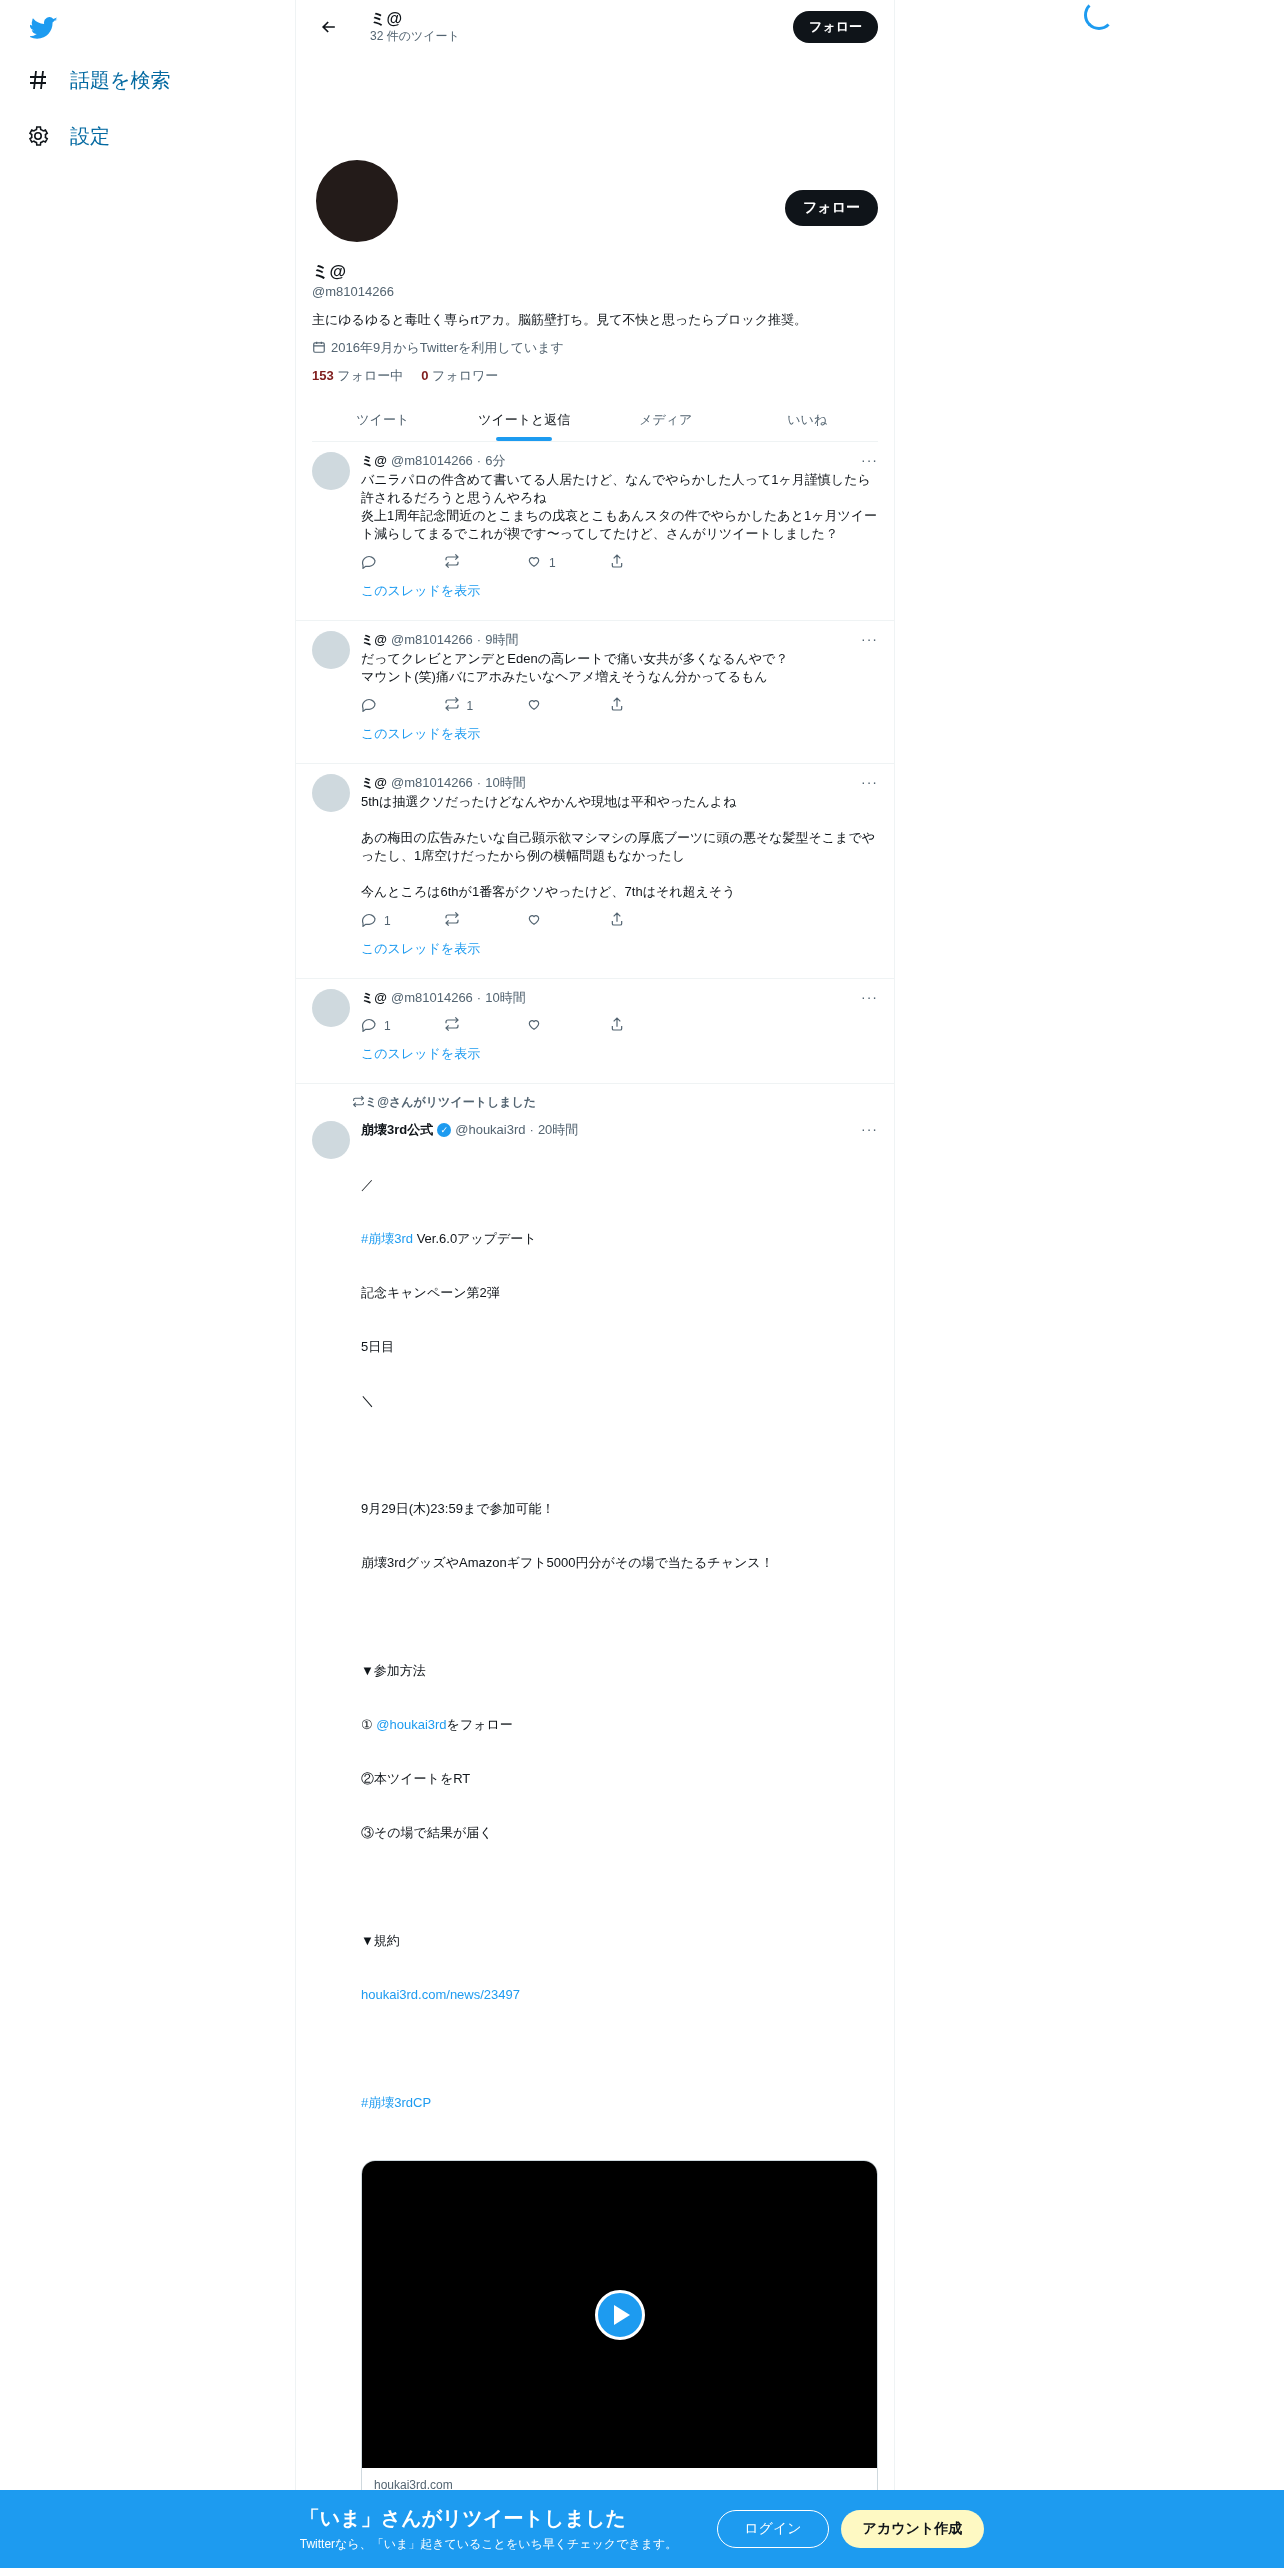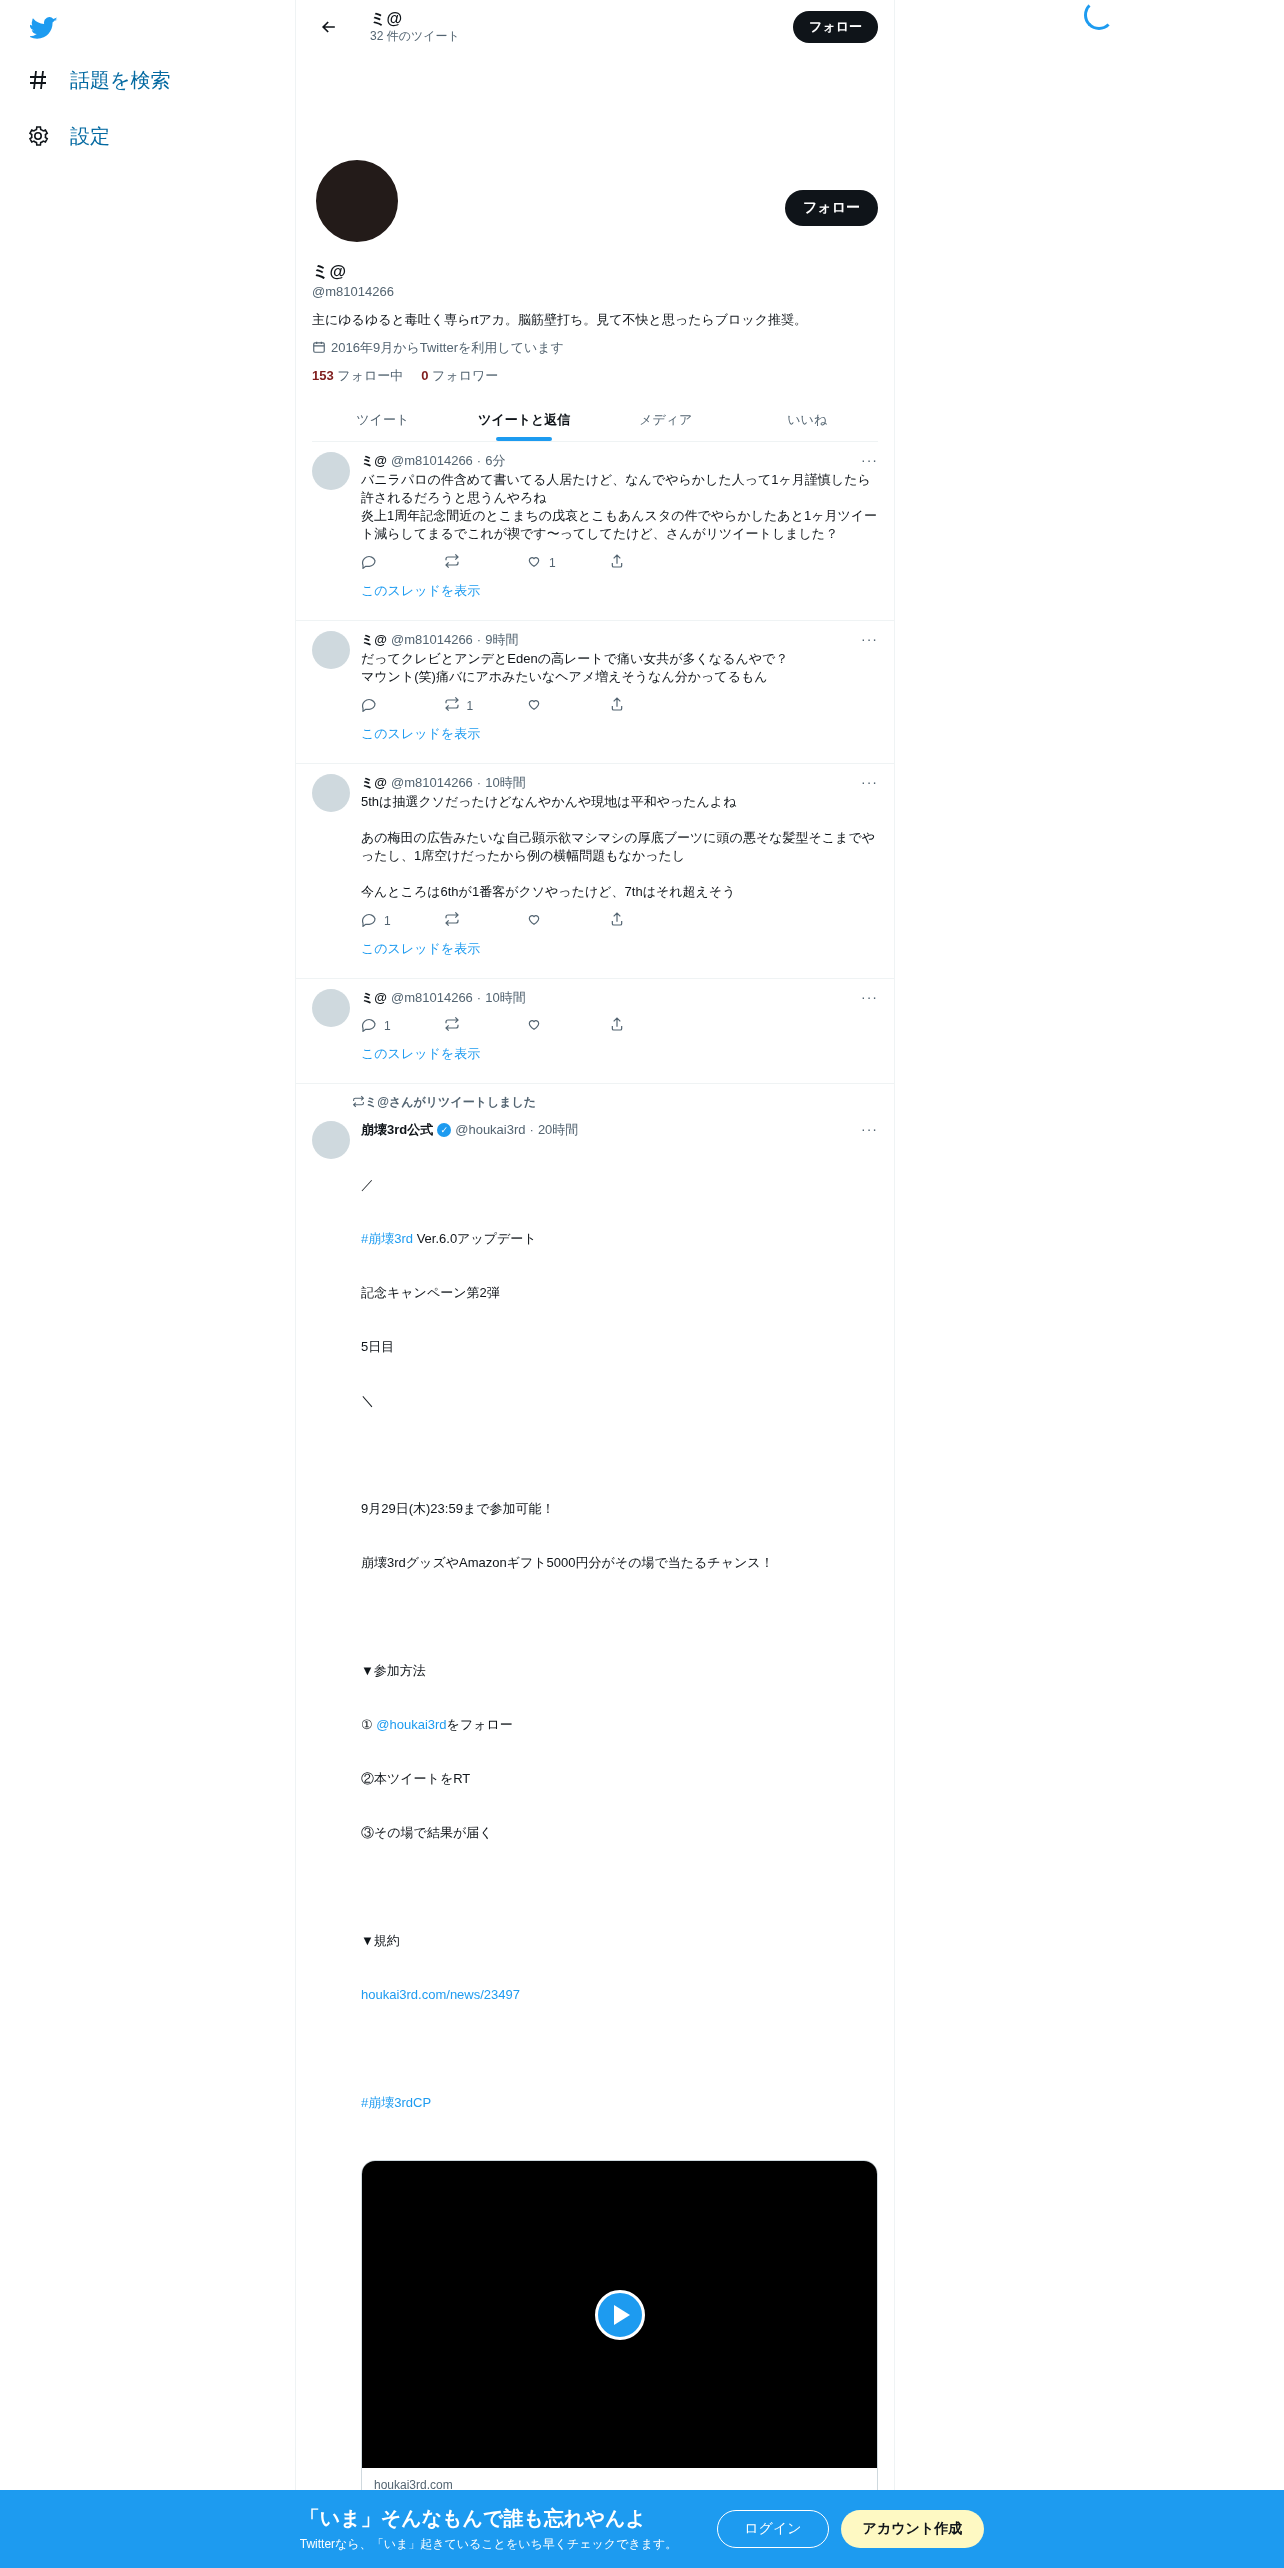--- a/index.html
+++ b/index.html
@@ -138,21 +138,21 @@
   }
   .tab {
     flex: 1;
     text-align: center;
     font-size: 13px;
     color: #536471;
     padding: 14px 0 12px;
     position: relative;
     cursor: pointer;
   }
-  .tab.active { color: #0f1419; font-weight: bold; }
+  .tab.active { color: #0f1419; font-weight: normal; }
   .tab.active::after {
     content: "";
     position: absolute;
     left: 50%; transform: translateX(-50%);
     bottom: 0;
     width: 56px; height: 4px;
     border-radius: 2px;
     background: #1d9bf0;
   }
 
@@ -605,21 +605,21 @@
           </div>
 
         </div>
       </div>
     </div>
 
   </div>
 
   <div class="bottombar">
     <div class="bb-text">
-      <div class="bb-title">「いま」そんなもんで誰も忘れやんよ</div>
+      <div class="bb-title">「いま」さんがリツイートしました</div>
       <div class="bb-sub">Twitterなら、「いま」起きていることをいち早くチェックできます。</div>
     </div>
     <div class="bb-actions">
       <button class="bb-login">ログイン</button>
       <button class="bb-signup">アカウント作成</button>
     </div>
   </div>
 
 </div>
 

